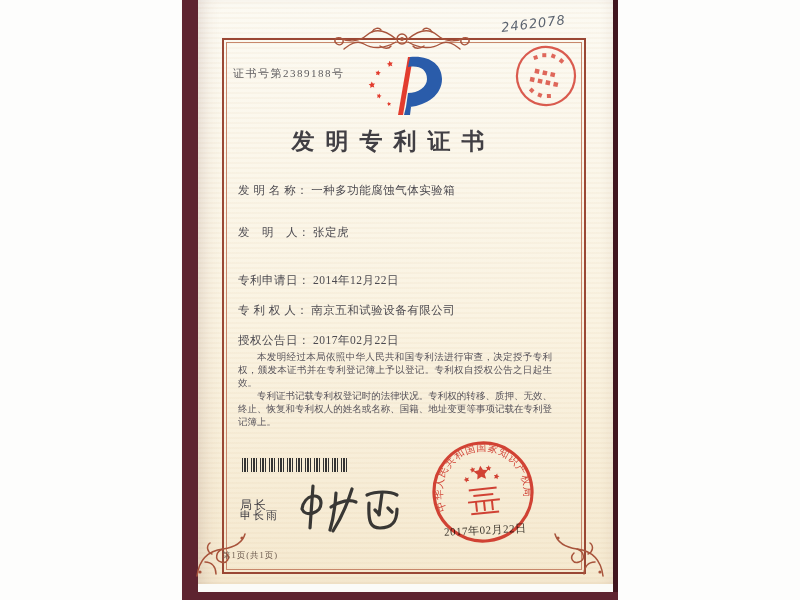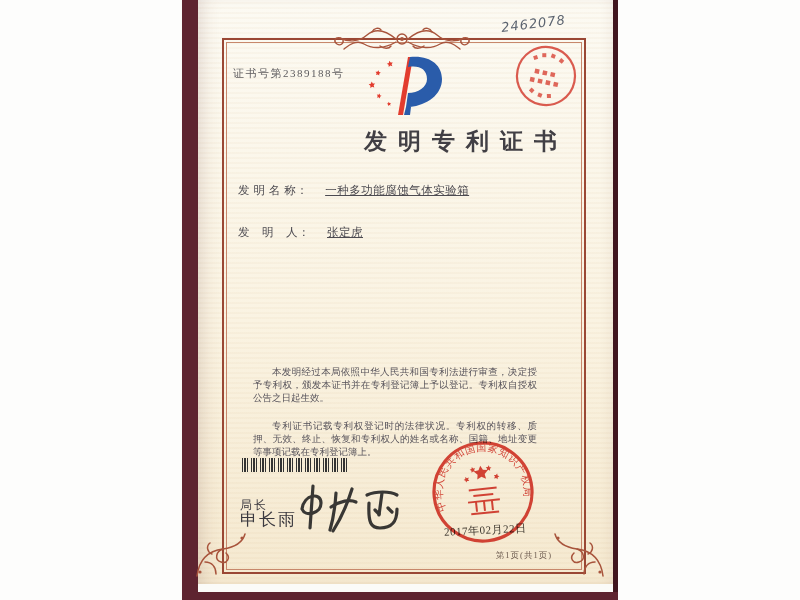--- a/index.html
+++ b/index.html
@@ -21,38 +21,38 @@
   .frame{position:absolute;left:24px;top:38px;width:360px;height:532px;border:2px solid #9a4734;}
   .frame-inner{position:absolute;left:2px;top:2px;right:2px;bottom:2px;border:1px solid #c7876b;}
   .ornament-top{position:absolute;left:134px;top:22px;}
   .corner{position:absolute;top:532px;}
   .corner.bl{left:-6px;}
   .corner.br{left:352px;transform:scaleX(-1);}
   .handwritten{position:absolute;left:303px;top:16px;font-family:"DejaVu Sans",sans-serif;
                font-style:italic;font-size:13px;color:#5c6470;transform:rotate(-7deg);letter-spacing:1px;}
   .cert-no{position:absolute;left:35px;top:66px;font-size:11px;color:#5d5b5e;letter-spacing:1.5px;}
   .logo{position:absolute;left:167px;top:53px;}
-  .title{position:absolute;left:10px;top:126px;width:360px;text-align:right;
+  .title{position:absolute;left:10px;top:126px;width:360px;text-align:center;
          font-size:23px;font-weight:700;color:#413f44;letter-spacing:11px;text-indent:11px;}
   .row{position:absolute;left:40px;font-size:11.5px;color:#4c4a50;white-space:nowrap;letter-spacing:.5px;}
-  .row .val{margin-left:17px;text-decoration:underline;}
+  .row .val{margin-left:3px;}
   .paras{position:absolute;left:40px;top:351px;width:314px;font-size:9.5px;line-height:13px;
          color:#56525a;text-align:justify;}
-  .paras p{margin:15px;text-indent:2em;}
+  .paras p{margin:0;text-indent:2em;}
   .barcode{position:absolute;left:44px;top:458px;width:108px;height:14px;
            background:repeating-linear-gradient(90deg,#333 0 1px,rgba(0,0,0,0) 1px 2px,#333 2px 4px,
              rgba(0,0,0,0) 4px 5px,#333 5px 6px,rgba(0,0,0,0) 6px 9px);}
   .director-label{position:absolute;left:42px;top:497px;font-size:12px;color:#3c3a40;letter-spacing:2px;}
-  .director-name{position:absolute;left:42px;top:508px;font-size:17px;color:#3c3a40;letter-spacing:2px;}
+  .director-name{position:absolute;left:42px;top:508px;font-size:11px;color:#3c3a40;letter-spacing:2px;}
   .signature{position:absolute;left:97px;top:480px;}
   .seal{position:absolute;left:230px;top:437px;transform:rotate(-6deg);mix-blend-mode:multiply;}
   .seal-date{position:absolute;left:246px;top:522px;width:110px;font-size:11px;color:#3f3b37;
              letter-spacing:.5px;transform:rotate(-3deg);mix-blend-mode:multiply;}
   .stamp-tr{position:absolute;left:315px;top:43px;filter:blur(.3px);}
-  .page-footer{position:absolute;left:24px;top:550px;width:330px;text-align:right;
+  .page-footer{position:absolute;left:24px;top:550px;width:330px;text-align:left;
                font-size:8.5px;color:#6b5a4e;letter-spacing:1px;}
 </style>
 </head>
 <body>
 
 <div class="shot">
 
   <div class="cover-left"></div>
   <div class="cover-right"></div>
   <div class="cover-bottom"></div>
@@ -121,20 +121,29 @@
       <polygon fill="#2a5caa" points="41,54 39,62 45,62 46,54"></polygon>
     </svg>
 
     <div class="title">发明专利证书</div>
 
     <div class="row" style="top:183px">
       <span class="lab">发 明 名 称：</span><span class="val">一种多功能腐蚀气体实验箱</span>
     </div>
     <div class="row" style="top:225px">
       <span class="lab">发　明　人：</span><span class="val">张定虎</span>
+    </div>
+    <div class="row" style="top:273px">
+      <span class="lab">专利申请日：</span><span class="val">2014年12月22日</span>
+    </div>
+    <div class="row" style="top:303px">
+      <span class="lab">专 利 权 人：</span><span class="val">南京五和试验设备有限公司</span>
+    </div>
+    <div class="row" style="top:333px">
+      <span class="lab">授权公告日：</span><span class="val">2017年02月22日</span>
     </div>
 
     <div class="paras">
       <p>本发明经过本局依照中华人民共和国专利法进行审查，决定授予专利权，颁发本证书并在专利登记簿上予以登记。专利权自授权公告之日起生效。</p>
       <p>专利证书记载专利权登记时的法律状况。专利权的转移、质押、无效、终止、恢复和专利权人的姓名或名称、国籍、地址变更等事项记载在专利登记簿上。</p>
     </div>
 
     <div class="barcode"></div>
 
     <div class="director-label">局长</div>

